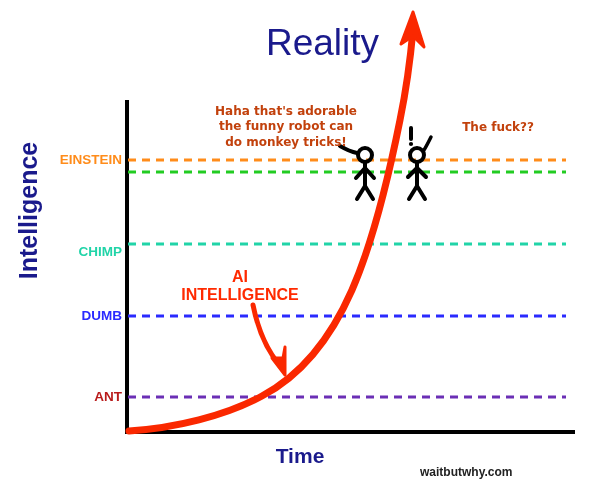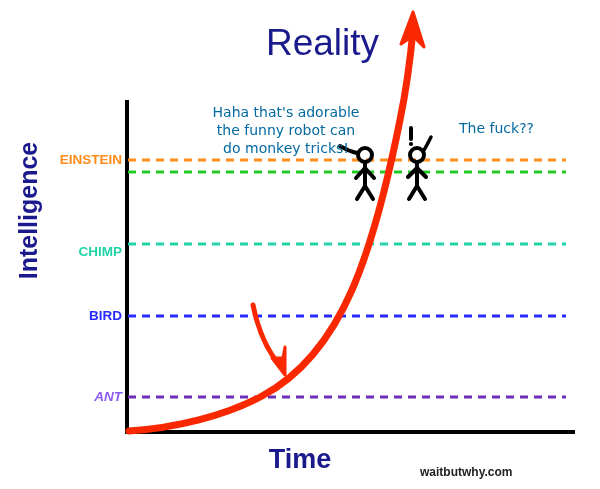--- a/index.html
+++ b/index.html
@@ -47,21 +47,21 @@
     font-weight: bold;
     color: #1a1a8c;
     transform: rotate(-90deg);
     transform-origin: center center;
     white-space: nowrap;
   }
   #x-axis-title {
     left: 240px; top: 444px;
     width: 120px;
     text-align: center;
-    font-size: 27px;
+    font-size: 21px;
     font-weight: bold;
     color: #1a1a8c;
   }
 
   
   .level-label {
     position: absolute;
     right: 478px;           
     text-align: right;
     font-size: 13.5px;
@@ -81,25 +81,25 @@
     font-weight: bold;
     color: #ff2a00;
     line-height: 1.15;
     white-space: pre-line;
   }
 
   
   .speech {
     position: absolute;
     font-family: "DejaVu Sans", sans-serif;
-    font-size: 14px;
-    color: #0369a1;
+    font-size: 12px;
+    color: #c2410c;
     line-height: 1.28;
     white-space: pre-line;
-    font-weight: 400;
+    font-weight: 700;
   }
   #speech-left {
     left: 196px; top: 104px;
     width: 180px;
     text-align: center;
   }
   #speech-right {
     left: 424px; top: 120px;
     width: 110px;
     text-align: right;
@@ -171,28 +171,30 @@
     </g>
 
     <path d="M 431 137 C 428 143, 426 147, 424 150" fill="none" stroke="#000000" stroke-width="3.5" stroke-linecap="round"></path>
   </svg>
 
   <div class="level-label" style="top:153px; color:#ff8c1a;">EINSTEIN</div>
 
 
   <div class="level-label" style="top:237px; color:#21d4a8;margin-top:8px;">CHIMP</div>
 
-  <div class="level-label" style="top:309px; color:#2a2aff;">BIRD</div>
-
-  <div class="level-label" style="top:390px; color:#8b5cf6;font-style:italic;">ANT</div>
+  <div class="level-label" style="top:309px; color:#2a2aff;">DUMB</div>
+
+  <div class="level-label" style="top:390px; color:#b91c1c;">ANT</div>
 
   <div class="abs" id="y-axis-title">Intelligence</div>
 
   <div class="abs" id="x-axis-title">Time</div>
 
+  <div class="abs" id="ai-callout">AI
+INTELLIGENCE</div>
 
   <div class="speech" id="speech-left">Haha that's adorable
 the funny robot can
 do monkey tricks!</div>
 
   <div class="speech" id="speech-right">The fuck??</div>
 
   <div class="abs" id="footer-credit">waitbutwhy.com</div>
 
 </div>

